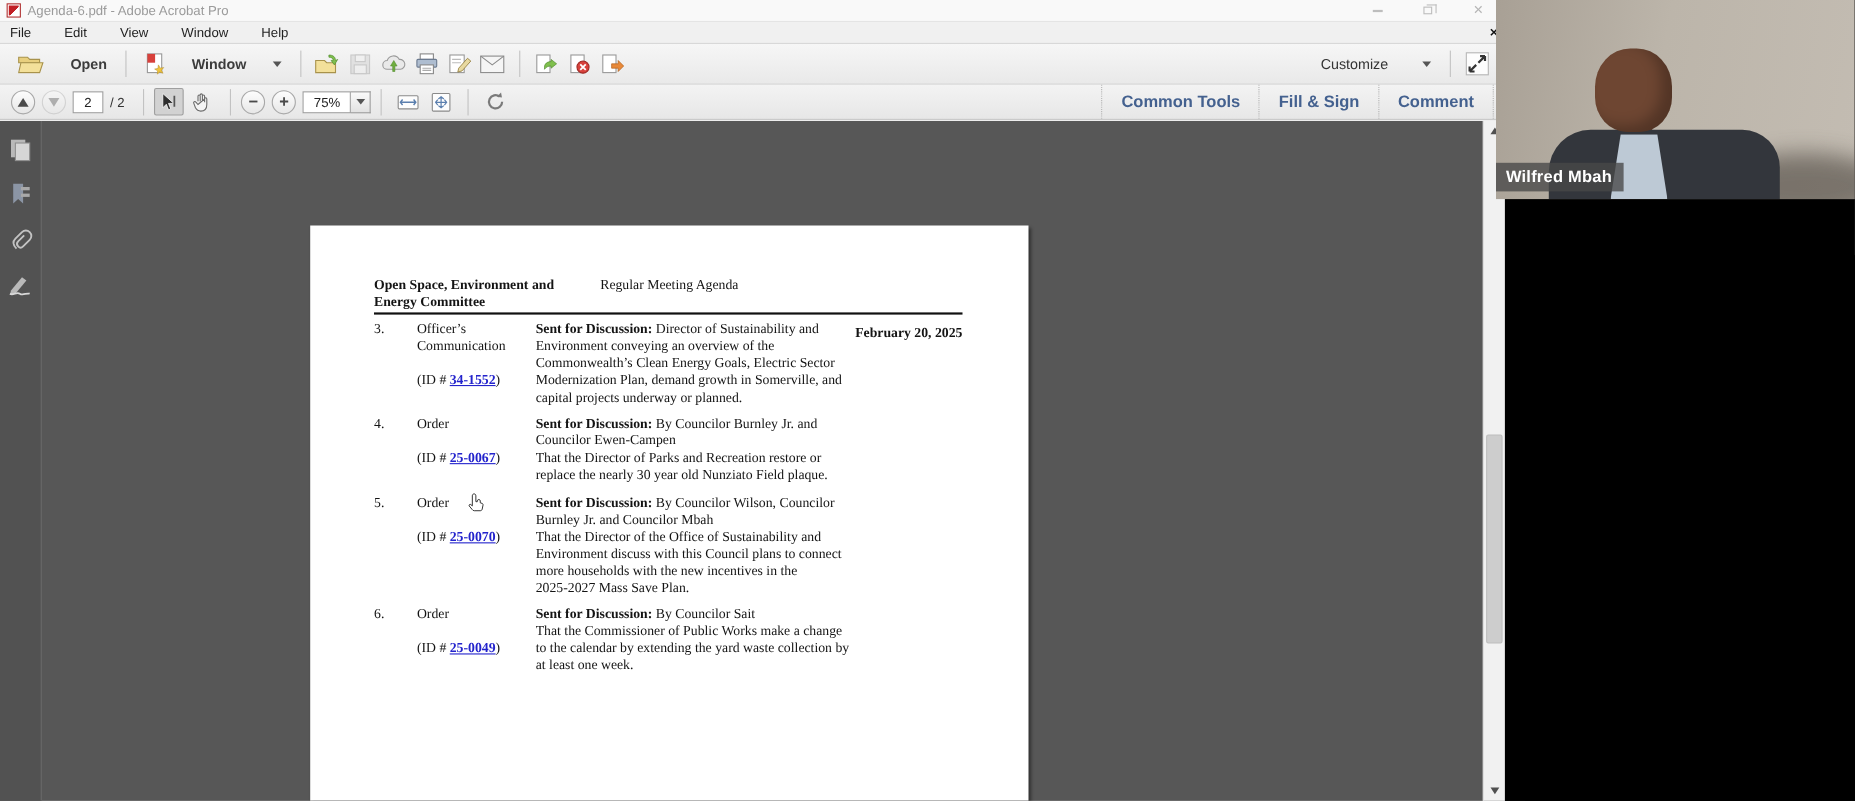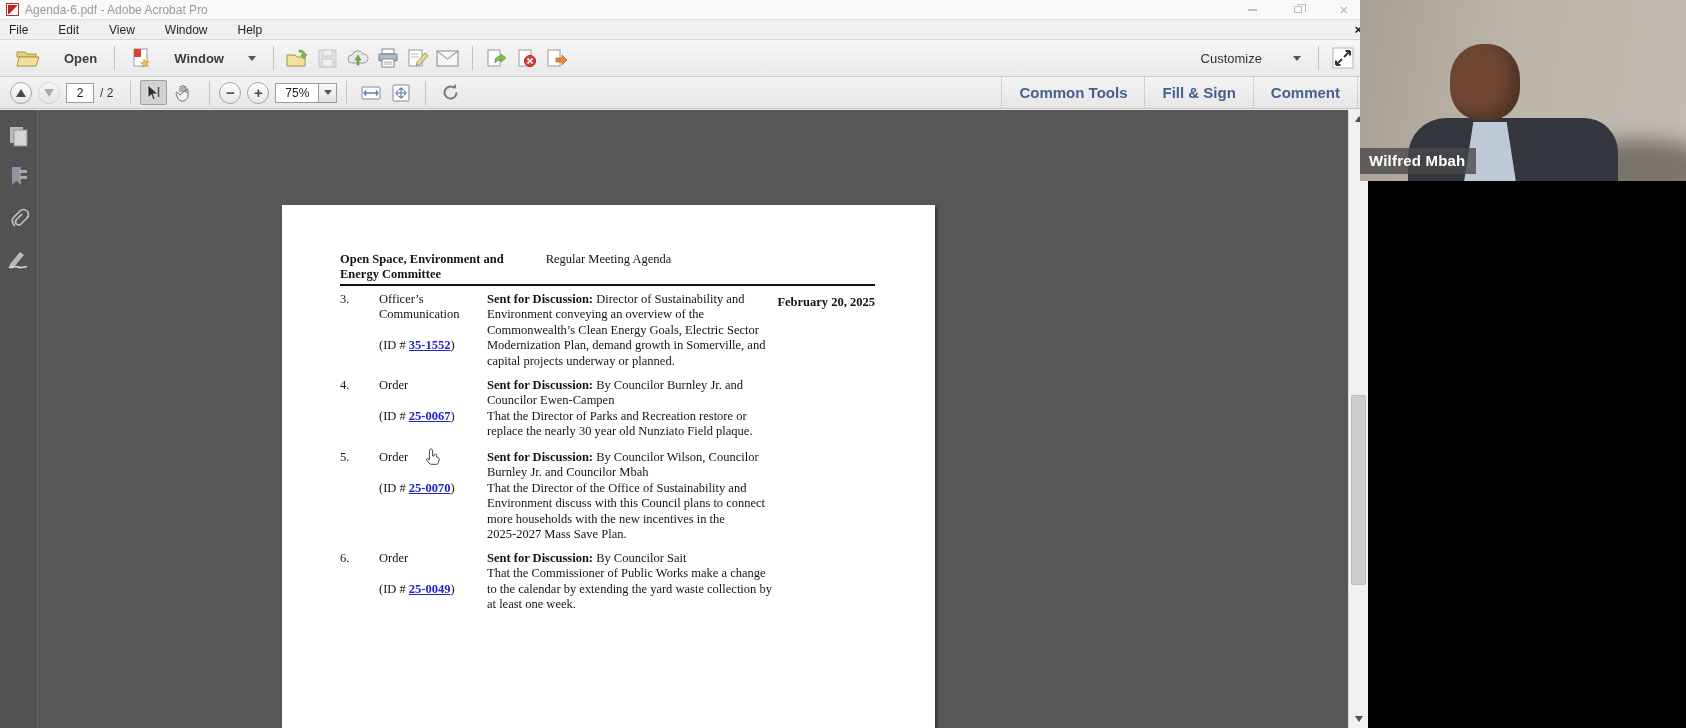--- a/index.html
+++ b/index.html
@@ -355,21 +355,21 @@
         <div class="doc-hdr-left">Open Space, Environment and
 Energy Committee</div>
         <div class="doc-hdr-center">Regular Meeting Agenda</div>
         <div class="doc-hdr-right">February 20, 2025</div>
         <div class="hrule" style="left:58px; top:79px; width:535px; height:1.6px;"></div>
 
         <div class="agenda-row" style="top:87px;">
           <span class="row-num">3.</span>
           <span class="row-type"><span>Officer’s
 Communication</span><br>
-            <span><span>(ID # </span><a class="id-link">35-1552</a><span>)</span></span>
+            <span><span>(ID # </span><a class="id-link">34-1552</a><span>)</span></span>
           </span>
           <span class="row-desc"><b>Sent for Discussion:</b><span> Director of Sustainability and
 Environment conveying an overview of the
 Commonwealth’s Clean Energy Goals, Electric Sector
 Modernization Plan, demand growth in Somerville, and
 capital projects underway or planned.</span></span>
         </div>
 
         <div class="agenda-row" style="top:173px;">
           <span class="row-num">4.</span>

